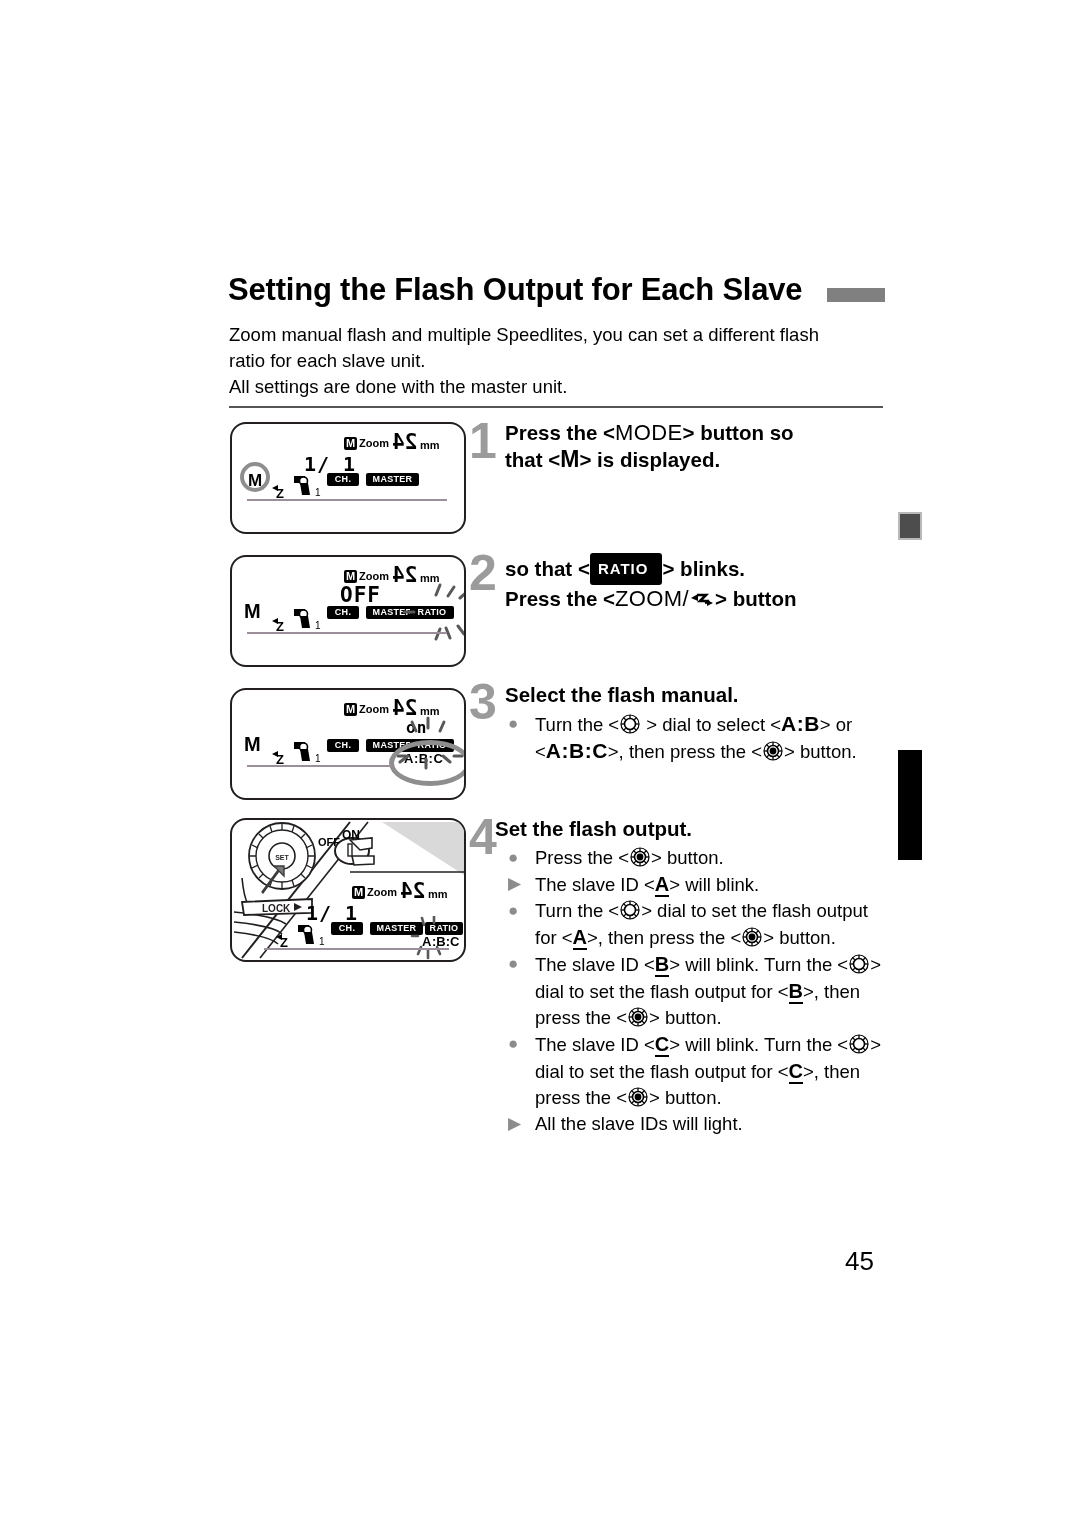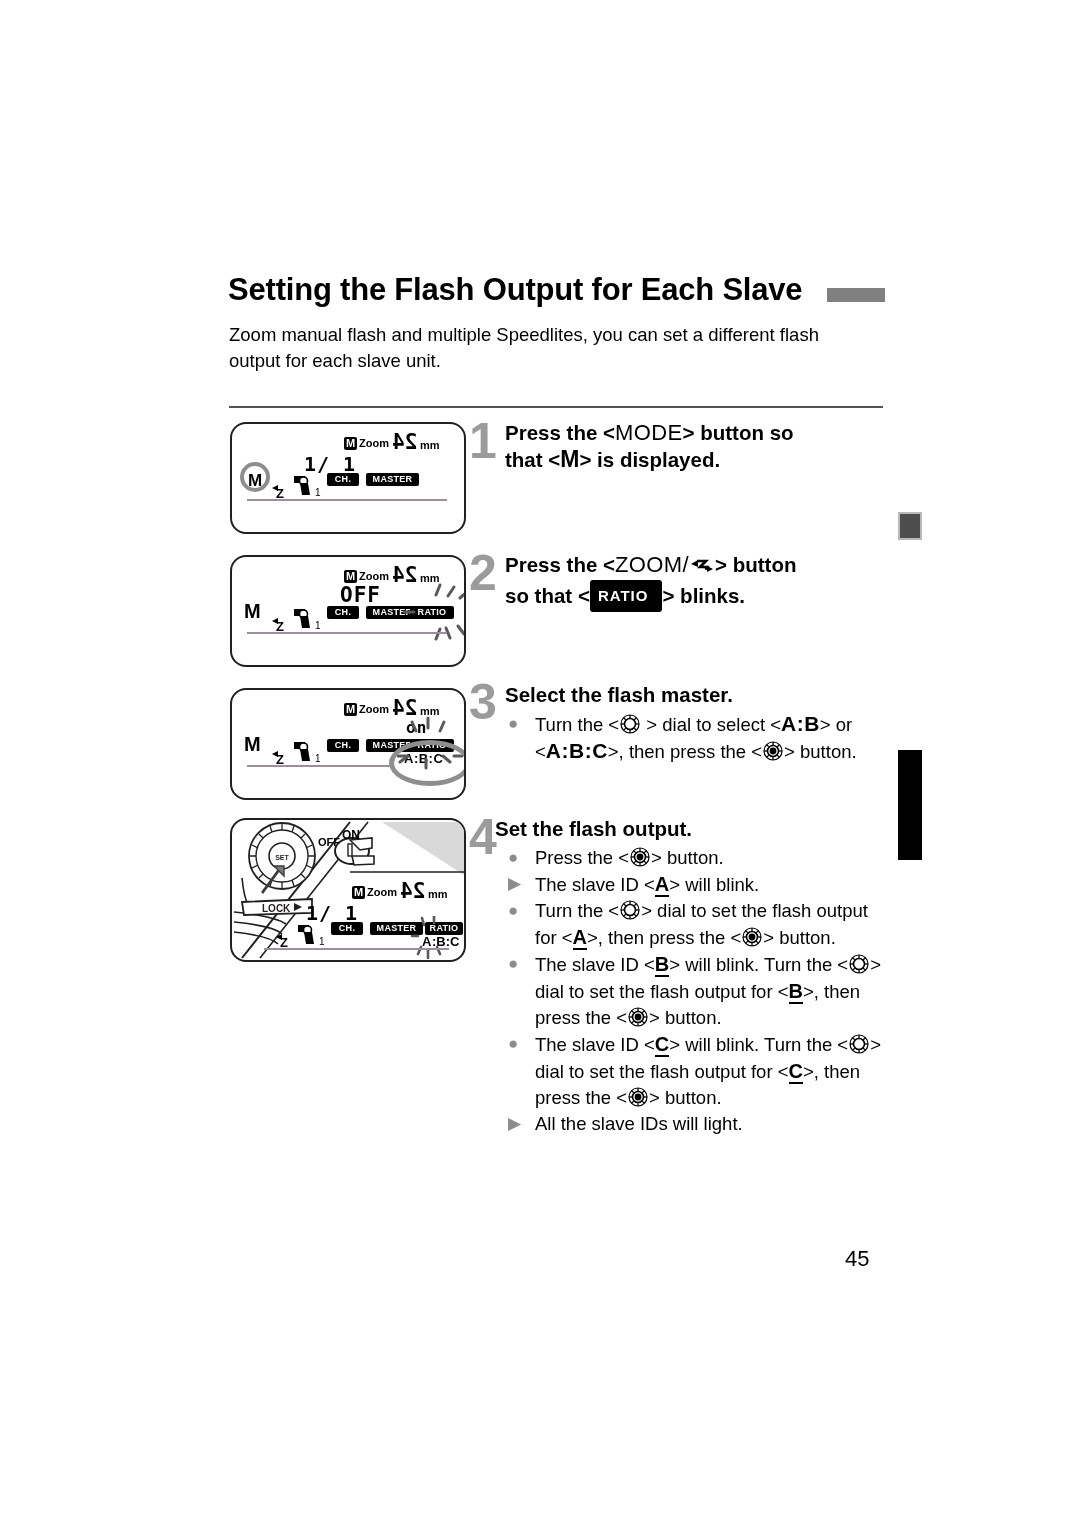--- a/index.html
+++ b/index.html
@@ -68,21 +68,21 @@
     top: 750px;
     width: 24px;
     height: 110px;
     background: #000000;
   }
 
   .page-number {
     position: absolute;
     left: 845px;
     top: 1246px;
-    font-size: 22px;
+    font-size: 26px;
   }
 
   
   .step {
     position: absolute;
   }
   .step-num {
     position: absolute;
     font-size: 50px;
     font-weight: bold;
@@ -208,21 +208,22 @@
   }
 </style>
 </head>
 <body>
 
 <div class="page-title">Setting the Flash Output for Each Slave</div>
 <div class="title-bar"></div>
 
 <div class="intro">
   <div>Zoom manual flash and multiple Speedlites, you can set a different flash</div>
-  <div>output for each slave unit.</div>
+  <div>ratio for each slave unit.</div>
+  <div>All settings are done with the master unit.</div>
 </div>
 <div class="rule"></div>
 
 <div class="margin-square"></div>
 <div class="margin-bar"></div>
 <div class="page-number">45</div>
 
 <div class="panel" style="left:230px; top:422px; width:232px; height:108px;">
   <div class="mcircle" style="left:8px; top:38px;">M</div>
   <div class="mbox" style="left:112px; top:13px;">M</div>
@@ -282,26 +283,26 @@
       <line x1="74" y1="53" x2="68" y2="45"></line>
       <line x1="14" y1="31" x2="24" y2="31"></line>
       <line x1="86" y1="31" x2="76" y2="31"></line>
     </g>
   </svg>
   <div class="underline-bar" style="left:15px; top:75px; width:200px;"></div>
 </div>
 <div class="step" style="left:0;top:0;">
   <div class="step-num" style="left:469px; top:548px;">2</div>
   <div class="step-head" style="left:505px; top:551px;">
+    <div style="margin-top:2px;"><span>so that &lt;</span><span class="ratio-badge">RATIO</span><span>&gt; blinks.</span></div>
     <div><span>Press the &lt;</span><span class="thin" style="font-size:22px">ZOOM/</span><span class="ico"><svg width="26" height="18" viewBox="0 0 26 18">
             <path d="M2 6 l7 -4 l0 7 z" fill="#000"></path>
             <path d="M8 3 l9 0 l-6 6 l9 0 l-4 2" stroke="#000" stroke-width="2.6" fill="none"></path>
             <path d="M24 11 l-6 -3 l0 6 z" fill="#000"></path>
           </svg></span><span>&gt; button</span></div>
-    <div style="margin-top:2px;"><span>so that &lt;</span><span class="ratio-badge">RATIO</span><span>&gt; blinks.</span></div>
   </div>
 </div>
 
 <div class="panel" style="left:230px; top:688px; width:232px; height:108px;">
   <span class="lcd-txt" style="left:12px; top:43px; font-size:20px; font-weight:bold;">M</span>
   <div class="mbox" style="left:112px; top:13px;">M</div>
   <span class="lcd-txt" style="left:127px; top:13px; font-size:11px; font-weight:bold;">Zoom</span>
   <span class="lcd-txt seg" style="left:160px; top:6px; font-size:21px; transform:scaleX(-1); display:inline-block;">24</span>
   <span class="lcd-txt" style="left:188px; top:15px; font-size:11px; font-weight:bold;">mm</span>
   <span class="lcd-txt seg" style="left:174px; top:28px; font-size:16px; letter-spacing:1px;">on</span>
@@ -329,21 +330,21 @@
       <line x1="60" y1="46" x2="53" y2="40"></line>
       <line x1="8" y1="40" x2="16" y2="40"></line>
         <line x1="72" y1="40" x2="64" y2="40"></line>
     </g>
   </svg>
   <div style="position:absolute; left:157px; top:50px; width:72px; height:36px; border:5px solid #8e8e8e; border-radius:50%;"></div>
   <div class="underline-bar" style="left:15px; top:75px; width:145px;"></div>
 </div>
 <div class="step" style="left:0;top:0;">
   <div class="step-num" style="left:469px; top:677px;">3</div>
-  <div class="step-head" style="left:505px; top:681px;">Select the flash master.</div>
+  <div class="step-head" style="left:505px; top:681px;">Select the flash manual.</div>
   <div class="step-body" style="left:505px; top:711px; width:390px;">
     <div class="bl">
       <span class="mk dot">●</span>
       Turn the &lt;<span class="ico"><svg width="22" height="22" viewBox="0 0 22 22">
             <circle cx="11" cy="11" r="9" fill="none" stroke="#000" stroke-width="1.2"></circle>
             <circle cx="11" cy="11" r="5.5" fill="none" stroke="#000" stroke-width="1.6"></circle>
             <g stroke="#000" stroke-width="1.3">
               <line x1="11" y1="2" x2="11" y2="5"></line>
               <line x1="17.4" y1="4.6" x2="15.3" y2="6.7"></line>
               <line x1="20" y1="11" x2="17" y2="11"></line>

